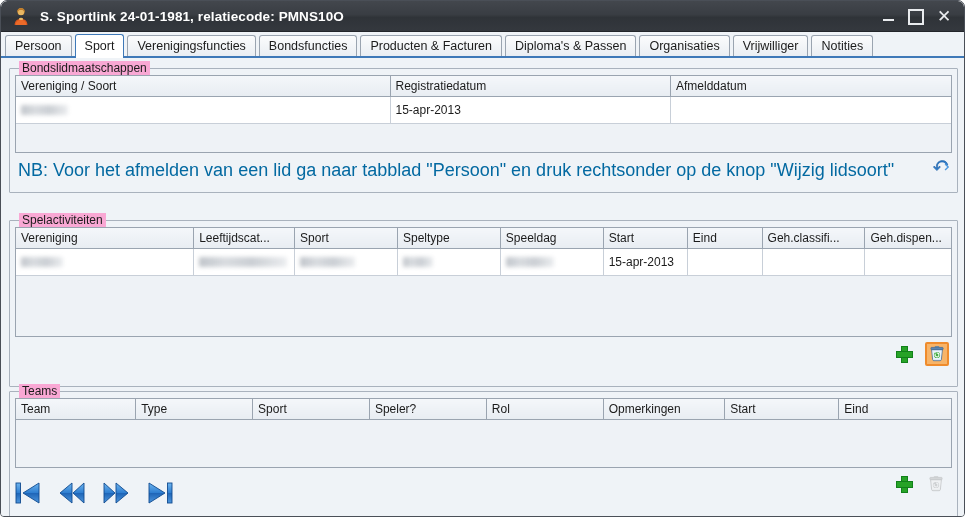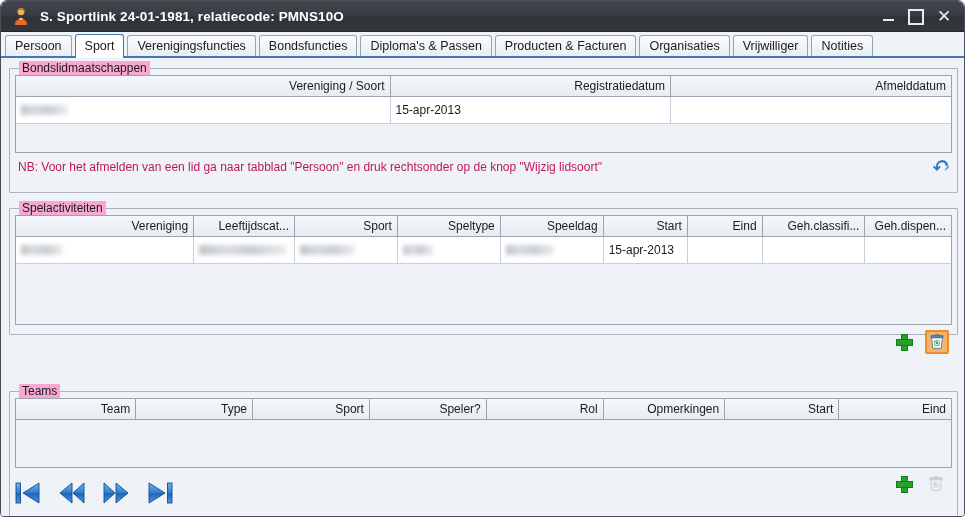--- a/index.html
+++ b/index.html
@@ -133,21 +133,21 @@
   table.grid {
     width: 100%;
     border-collapse: collapse;
     table-layout: fixed;
     font-size: 12px;
   }
   table.grid th {
     background: linear-gradient(to bottom, #f4f7fa 0%, #e8edf2 100%);
     border-right: 1px solid #9aa4b0;
     border-bottom: 1px solid #9aa4b0;
-    text-align: right;
+    text-align: left;
     font-weight: normal;
     color: #1b1b1b;
     padding: 3px 5px;
     height: 20px;
     white-space: nowrap;
     overflow: hidden;
   }
   table.grid th:last-child { border-right: none; margin-left: 16px; }
   table.grid td {
     background: #ffffff;
@@ -174,22 +174,22 @@
         rgba(185,192,200,0.28) 100%);
     filter: blur(2.2px);
     vertical-align: middle;
     position: relative;
     top: -1px;
   }
 
   .note {
     position: absolute;
     left: 8px;
-    font-size: 12px;
-    color: #be185d;
+    font-size: 18px;
+    color: #0369a1;
     white-space: nowrap;
     text-align: center;
   }
 
   
   .icon-btn {
     position: absolute;
     width: 22px; height: 22px;
     display: flex; align-items: center; justify-content: center;
     cursor: default;
@@ -248,22 +248,22 @@
       <div class="win-btn max"></div>
       <div class="win-btn close">✕</div>
     </div>
   </div>
 
   <div class="tabstrip" id="tabstrip">
       <div class="tab">Persoon</div>
       <div class="tab selected">Sport</div>
       <div class="tab">Verenigingsfuncties</div>
       <div class="tab">Bondsfuncties</div>
+      <div class="tab">Producten &amp; Facturen</div>
       <div class="tab">Diploma's &amp; Passen</div>
-      <div class="tab">Producten &amp; Facturen</div>
       <div class="tab">Organisaties</div>
       <div class="tab">Vrijwilliger</div>
       <div class="tab">Notities</div>
     </div>
 
   <div class="content">
 
     <div class="group" style="left:8px; top:10px; width:949px; height:125px;">
       <div class="group-legend">Bondslidmaatschappen</div>
 
@@ -297,21 +297,21 @@
       <div class="note" style="top:91px;">NB: Voor het afmelden van een lid ga naar tabblad "Persoon" en druk rechtsonder op de knop "Wijzig lidsoort"</div>
 
       <div class="icon-btn" style="right:4px; top:86px;">
         <svg width="18" height="18" viewBox="0 0 18 18">
           <path d="M9.5 3.6C6.0 3.6 3.4 6.0 3.4 9.2v2.0l-2.1-2.1-.9.9 3.5 3.6 3.5-3.6-.9-.9-2.0 2.1V9.2c0-2.5 1.9-4.3 4.5-4.3 2.4 0 4.1 1.5 4.4 3.6l1.4-.4C14.4 5.5 12.3 3.6 9.5 3.6z" fill="#2f7fd1" stroke="#1d5c9e" stroke-width="0.6"></path>
           <path d="M12.6 6.4l3.6 3.6-3.6 3.6-1.0-1.0 2.6-2.6-2.6-2.6z" fill="#4f9ae0"></path>
         </svg>
       </div>
     </div>
 
-    <div class="group" style="left:8px; top:150px; width:949px; height:127px;text-decoration:underline;">
+    <div class="group" style="left:8px; top:162px; width:949px; height:167px;text-decoration:underline;">
       <div class="group-legend">Spelactiviteiten</div>
 
       <div class="grid-wrap" style="height:110px;">
         <table class="grid">
           <colgroup>
             <col style="width:19.0%">
               <col style="width:10.8%">
               <col style="width:11.0%">
             <col style="width:11.0%">
               <col style="width:11.0%">

